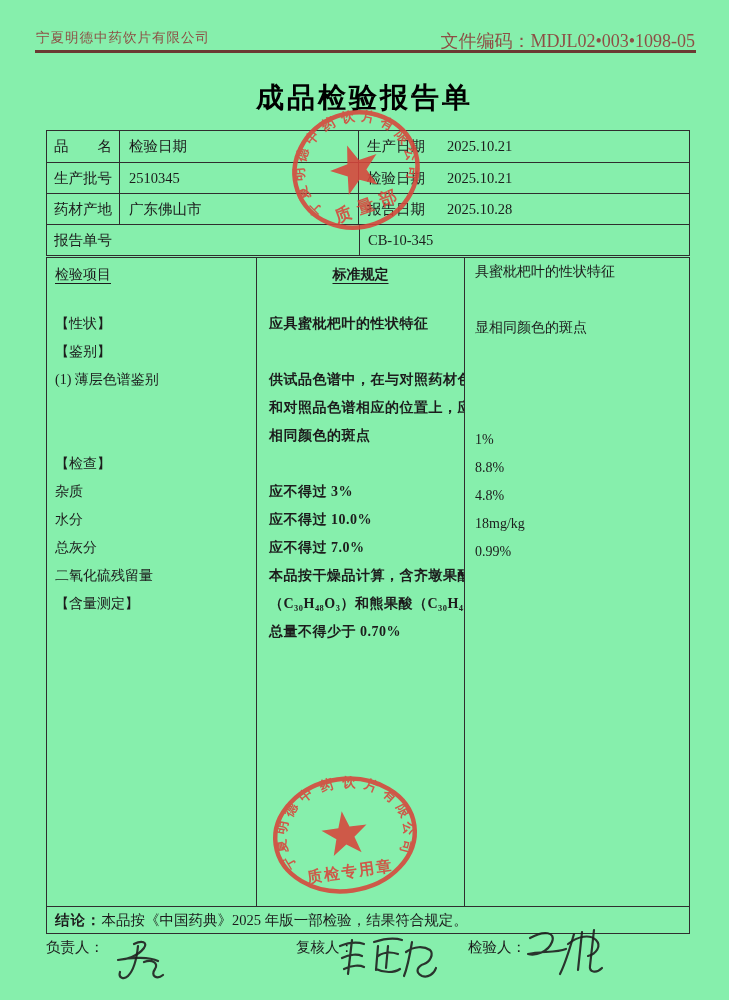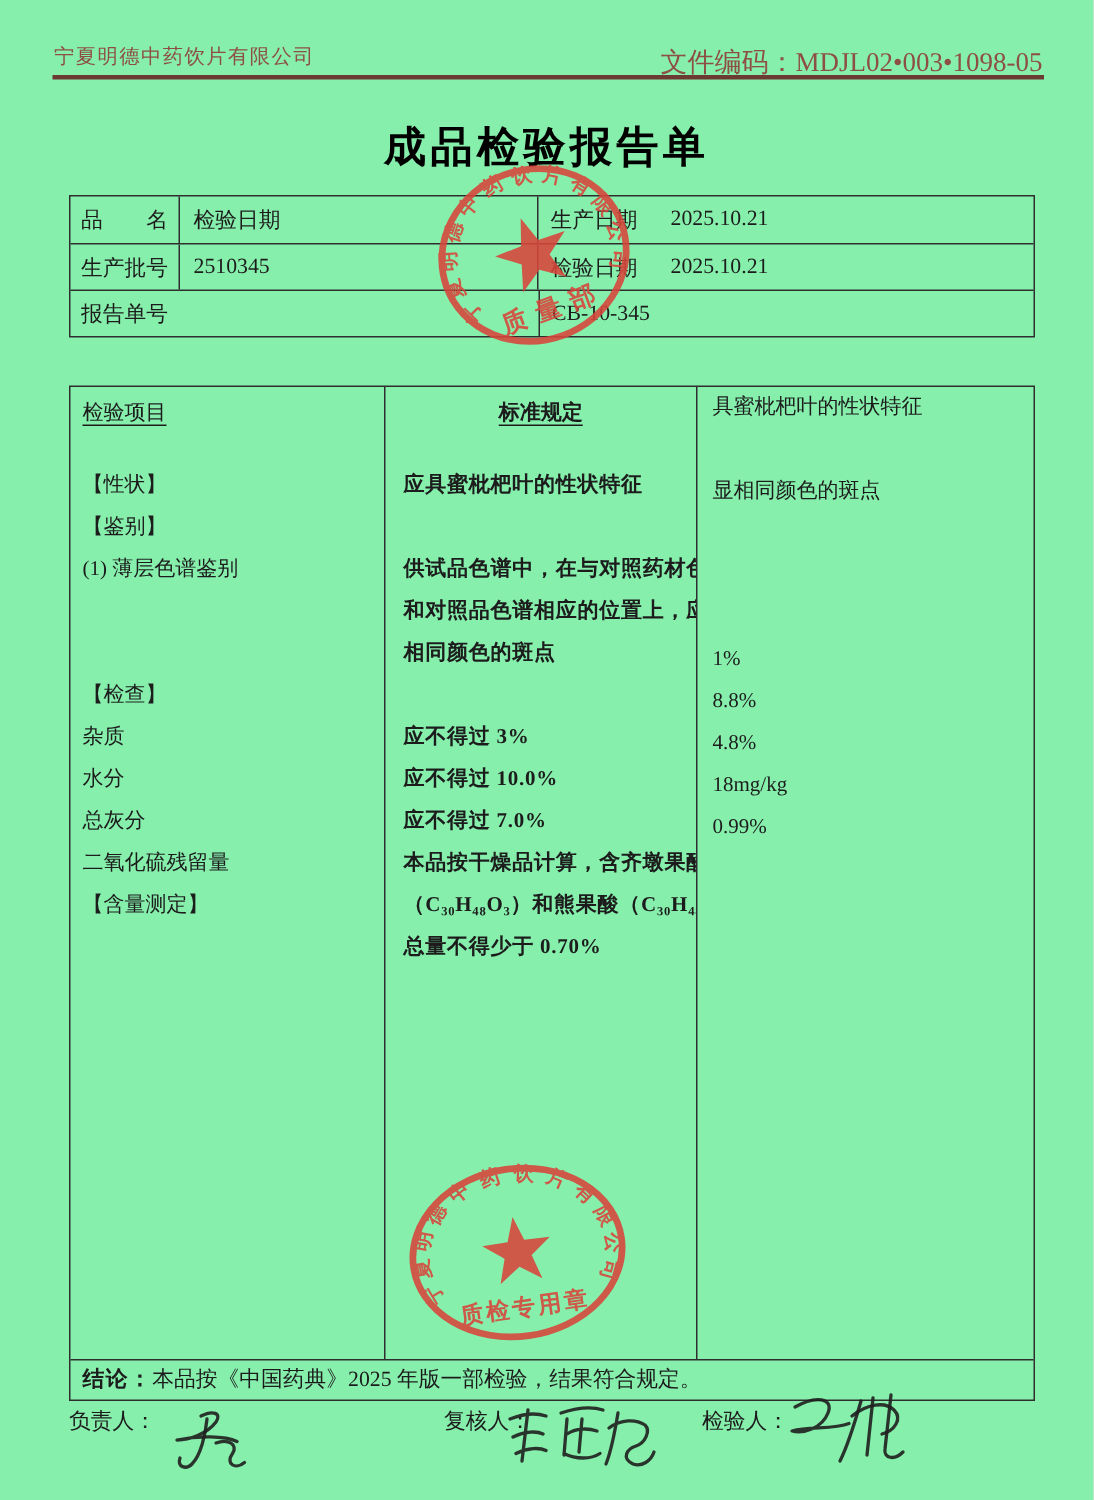--- a/index.html
+++ b/index.html
@@ -100,20 +100,30 @@
       </div>
     </div>
     <div class="irow">
       <div class="icell ilbl">
           <span class="j">生产批号</span>
         </div>
       <div class="icell ival">2510345</div>
       <div class="icell ircell">
         <span>检验日期</span>
         <span class="rval">2025.10.21</span>
+      </div>
+    </div>
+    <div class="irow">
+      <div class="icell ilbl">
+          <span class="j">药材产地</span>
+        </div>
+      <div class="icell ival">广东佛山市</div>
+      <div class="icell ircell">
+        <span>报告日期</span>
+        <span class="rval">2025.10.28</span>
       </div>
     </div>
     <div class="irow">
       <div class="icell ilbl-wide">报告单号</div>
       <div class="icell ircell">CB-10-345</div>
     </div>
   </div>
 
   <div class="main-table">
     <div class="cols">

